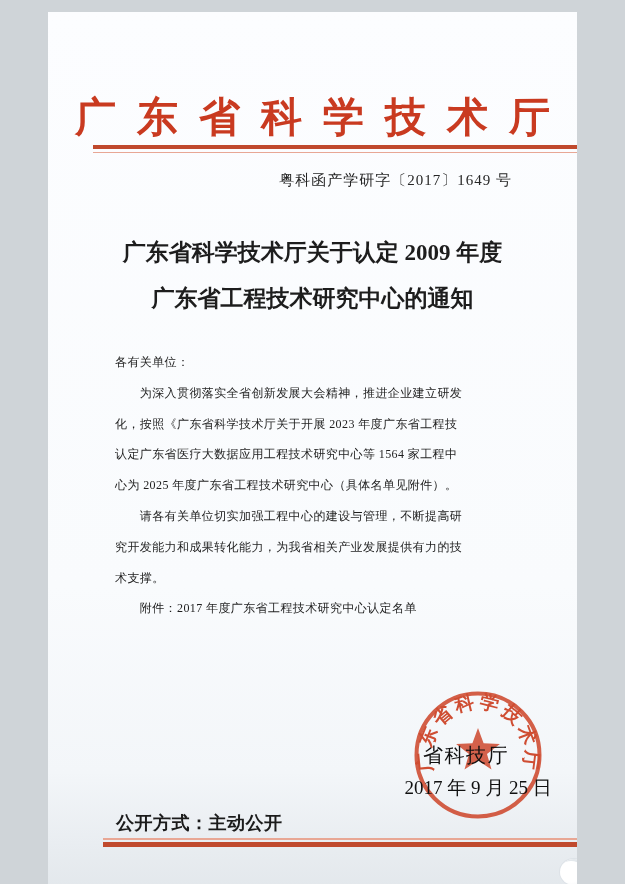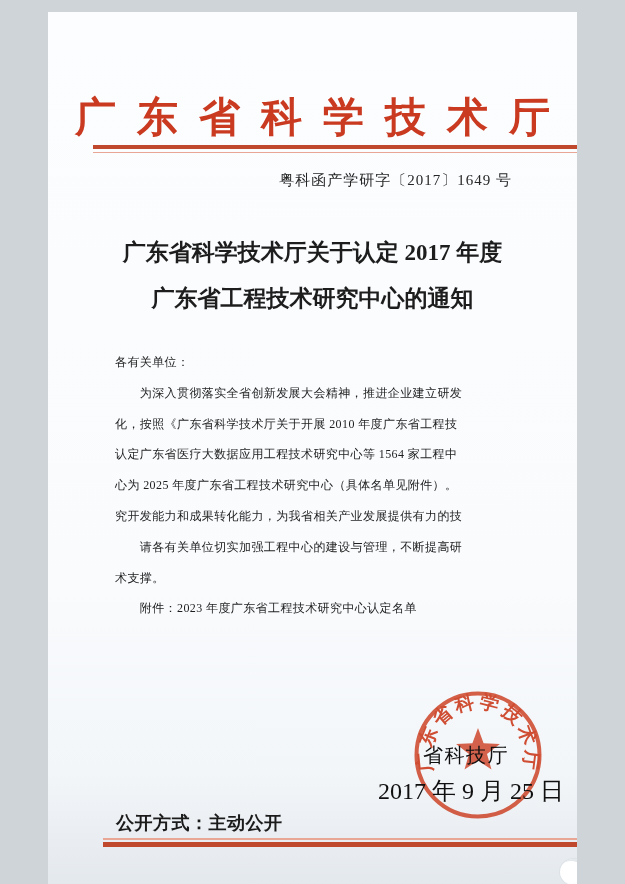--- a/index.html
+++ b/index.html
@@ -77,21 +77,22 @@
     text-align: center;
     font-size: 20px;
     letter-spacing: 1.5px;
     color: #101010;
     white-space: nowrap;
   }
   .sign-date {
     position: absolute;
     left: 330px; top: 763px;
     width: 200px;
-    font-size: 24px;
+    text-align: center;
+    font-size: 19px;
     color: #101010;
     white-space: nowrap;
   }
   .disclosure {
     position: absolute;
     left: 68px; top: 799px;
     font-size: 18px;
     font-weight: 700;
     letter-spacing: 0.5px;
     color: #1b1b1b;
@@ -128,34 +129,34 @@
 <div class="page">
 
   <h1 class="letterhead">广东省科学技术厅</h1>
 
   <div class="rule rule-head-thick"></div>
   <div class="rule rule-head-thin"></div>
 
   <div class="doc-number">粤科函产学研字〔2017〕1649 号</div>
 
   <div class="title">
-    <div>广东省科学技术厅关于认定 2017 年度</div>
+    <div>广东省科学技术厅关于认定 2009 年度</div>
     <div>广东省工程技术研究中心的通知</div>
   </div>
 
   <div class="body-block">
       <div class="body-line">各有关单位：</div>
       <div class="body-line">　　为深入贯彻落实全省创新发展大会精神，推进企业建立研发</div>
-      <div class="body-line">化，按照《广东省科学技术厅关于开展 2010 年度广东省工程技</div>
+      <div class="body-line">化，按照《广东省科学技术厅关于开展 2023 年度广东省工程技</div>
       <div class="body-line">认定广东省医疗大数据应用工程技术研究中心等 1564 家工程中</div>
       <div class="body-line">心为 2025 年度广东省工程技术研究中心（具体名单见附件）。</div>
+      <div class="body-line">　　请各有关单位切实加强工程中心的建设与管理，不断提高研</div>
       <div class="body-line">究开发能力和成果转化能力，为我省相关产业发展提供有力的技</div>
-      <div class="body-line">　　请各有关单位切实加强工程中心的建设与管理，不断提高研</div>
       <div class="body-line">术支撑。</div>
-      <div class="body-line">　　附件：2023 年度广东省工程技术研究中心认定名单</div>
+      <div class="body-line">　　附件：2017 年度广东省工程技术研究中心认定名单</div>
     </div>
 
   <svg class="seal" viewBox="-67 -67 134 134" xmlns="http://www.w3.org/2000/svg">
     <circle cx="0" cy="0" r="61.5" fill="none" stroke="#cc3f22" stroke-width="4" opacity="0.9"></circle>
     <polygon transform="translate(0,-4)" fill="#cc3f22" opacity="0.88" points="0,-23 5.6,-7.7 21.9,-7.1 9,2.9 13.5,18.6 0,9.5 -13.5,18.6 -9,2.9 -21.9,-7.1 -5.6,-7.7"></polygon>
     <path id="sealArc" d="M -43.3 18.4 A 47 47 0 1 1 43.3 18.4" fill="none"></path>
     <text class="seal-ring-text">
       <textPath href="#sealArc" startOffset="3">广东省科学技术厅</textPath>
     </text>
   </svg>

